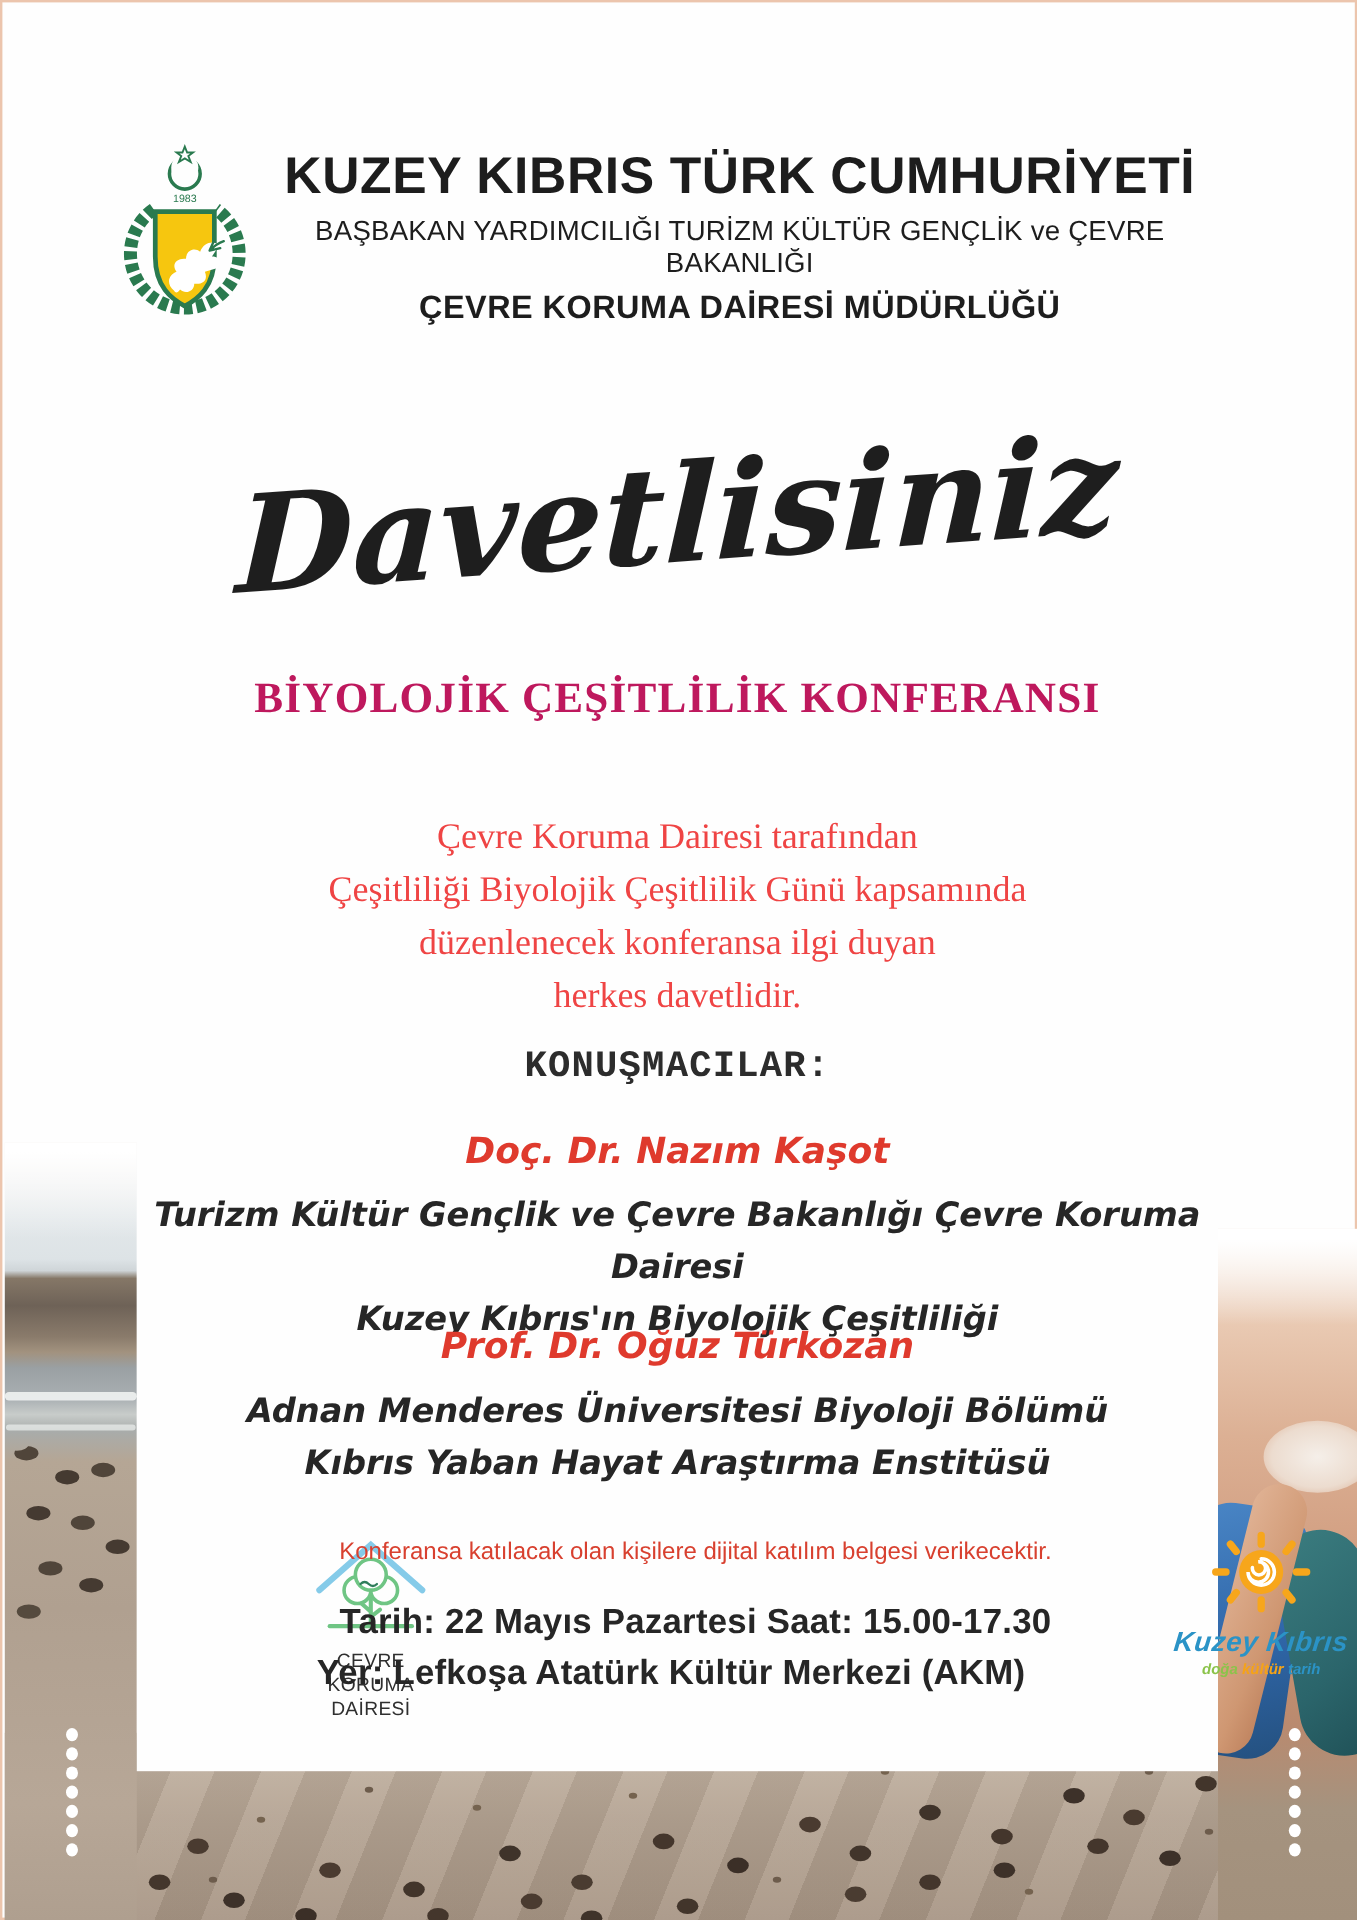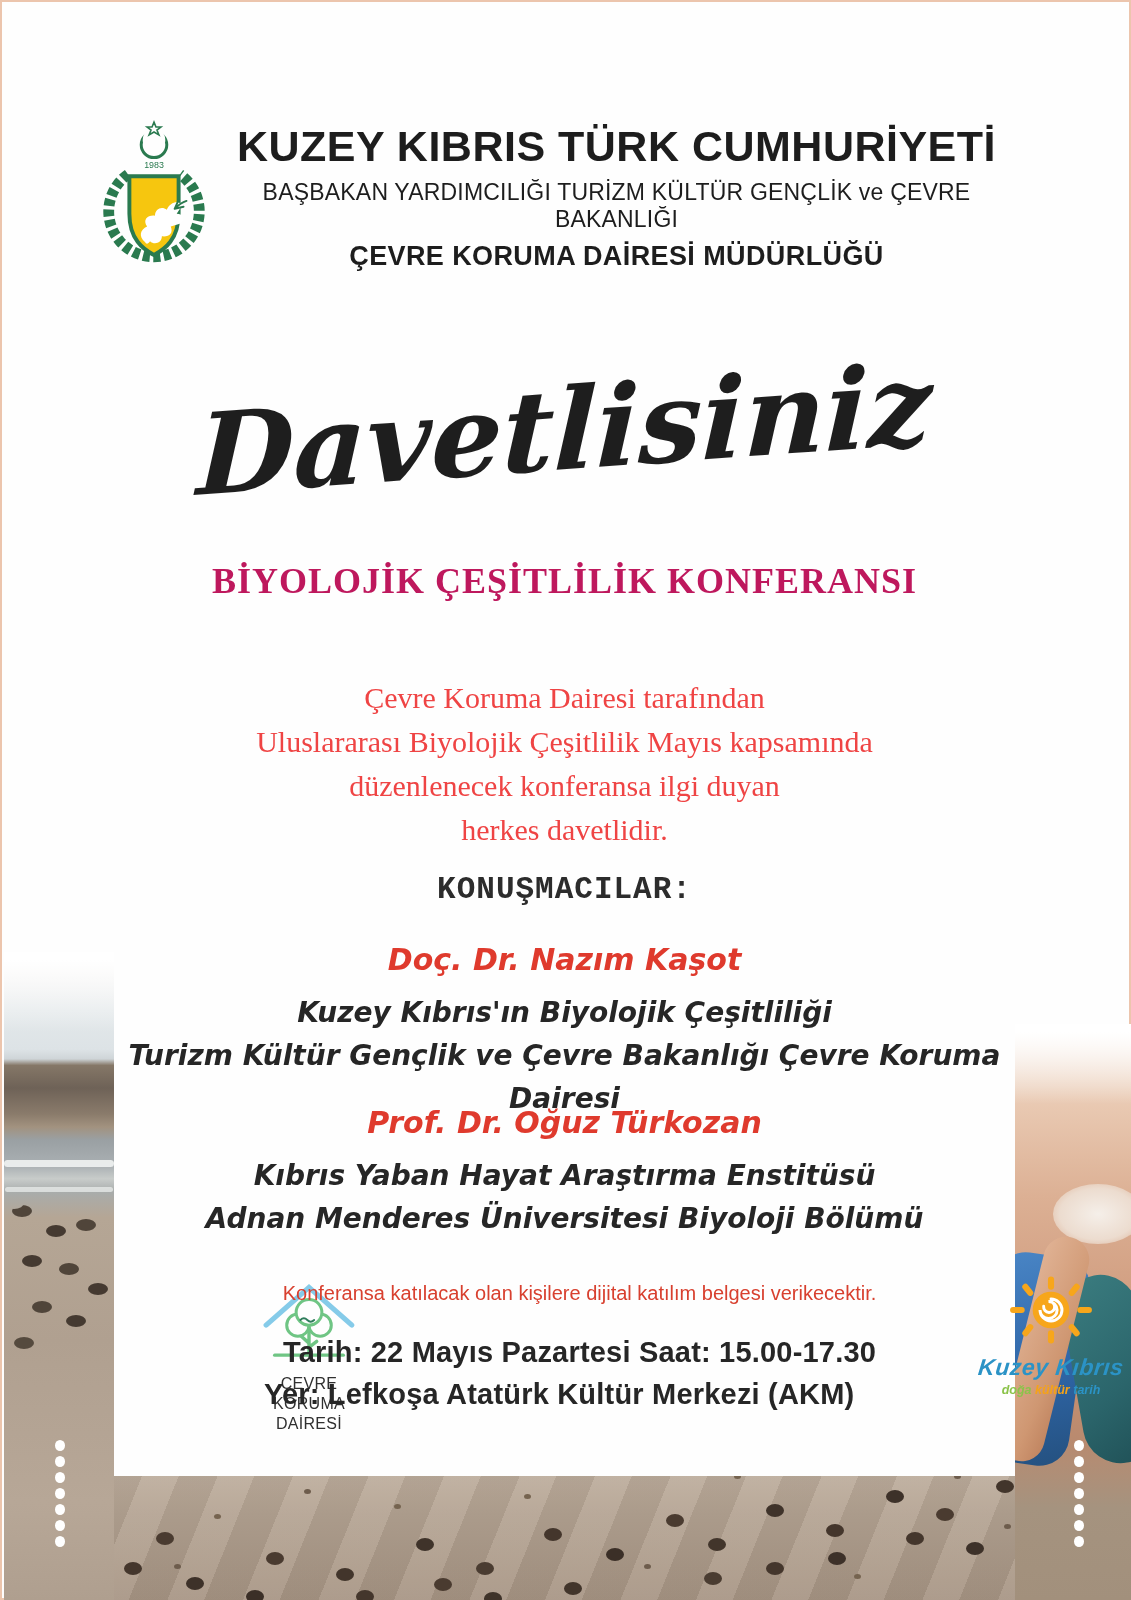--- a/index.html
+++ b/index.html
@@ -147,37 +147,37 @@
         <div class="header-sub2">ÇEVRE KORUMA DAİRESİ MÜDÜRLÜĞÜ</div>
       </div>
     </div>
 
     <div class="script-word">Davetlisiniz</div>
 
     <div class="event-title">BİYOLOJİK ÇEŞİTLİLİK KONFERANSI</div>
 
     <div class="intro">
       <div>Çevre Koruma Dairesi tarafından</div>
-      <div>Uluslararası Biyolojik Çeşitlilik Mayıs kapsamında</div>
+      <div>Çeşitliliği Biyolojik Çeşitlilik Günü kapsamında</div>
       <div>düzenlenecek konferansa ilgi duyan</div>
       <div>herkes davetlidir.</div>
     </div>
 
     <div class="speakers-heading">KONUŞMACILAR:</div>
 
     <div class="speaker speaker-1">
       <div class="name marker">Doç. Dr. Nazım Kaşot</div>
+      <div class="line marker">Turizm Kültür Gençlik ve Çevre Bakanlığı Çevre Koruma Dairesi</div>
       <div class="line marker">Kuzey Kıbrıs'ın Biyolojik Çeşitliliği</div>
-      <div class="line marker">Turizm Kültür Gençlik ve Çevre Bakanlığı Çevre Koruma Dairesi</div>
     </div>
 
     <div class="speaker speaker-2">
       <div class="name marker">Prof. Dr. Oğuz Türkozan</div>
+      <div class="line marker">Adnan Menderes Üniversitesi Biyoloji Bölümü</div>
       <div class="line marker">Kıbrıs Yaban Hayat Araştırma Enstitüsü</div>
-      <div class="line marker">Adnan Menderes Üniversitesi Biyoloji Bölümü</div>
     </div>
 
     <div class="env-logo">
       <svg viewBox="0 0 130 112" width="112" height="96">
         <path d="M15,62 L65,18 L115,62" stroke="#85cbe9" stroke-width="6" fill="none" stroke-linecap="round"></path>
         <line x1="25" y1="97" x2="105" y2="97" stroke="#6fc584" stroke-width="4" stroke-linecap="round"></line>
         <circle cx="52" cy="62" r="13" fill="#fefefe" stroke="#6fc584" stroke-width="3.5"></circle>
         <circle cx="78" cy="62" r="13" fill="#fefefe" stroke="#6fc584" stroke-width="3.5"></circle>
         <circle cx="65" cy="47" r="15" fill="#fefefe" stroke="#6fc584" stroke-width="3.5"></circle>
         <path d="M65,97 v-28 m0,14 l-9,-8 m9,13 l9,-7" stroke="#6fc584" stroke-width="4" fill="none" stroke-linecap="round"></path>

